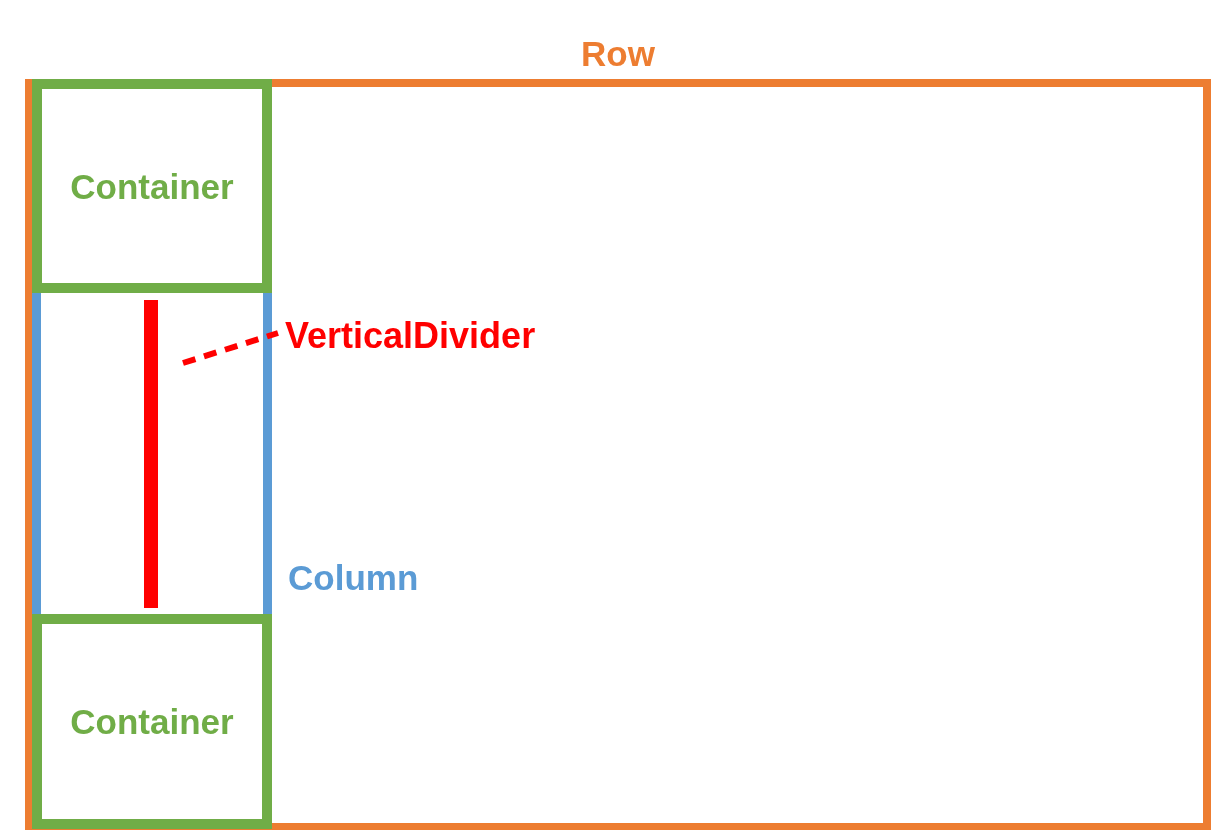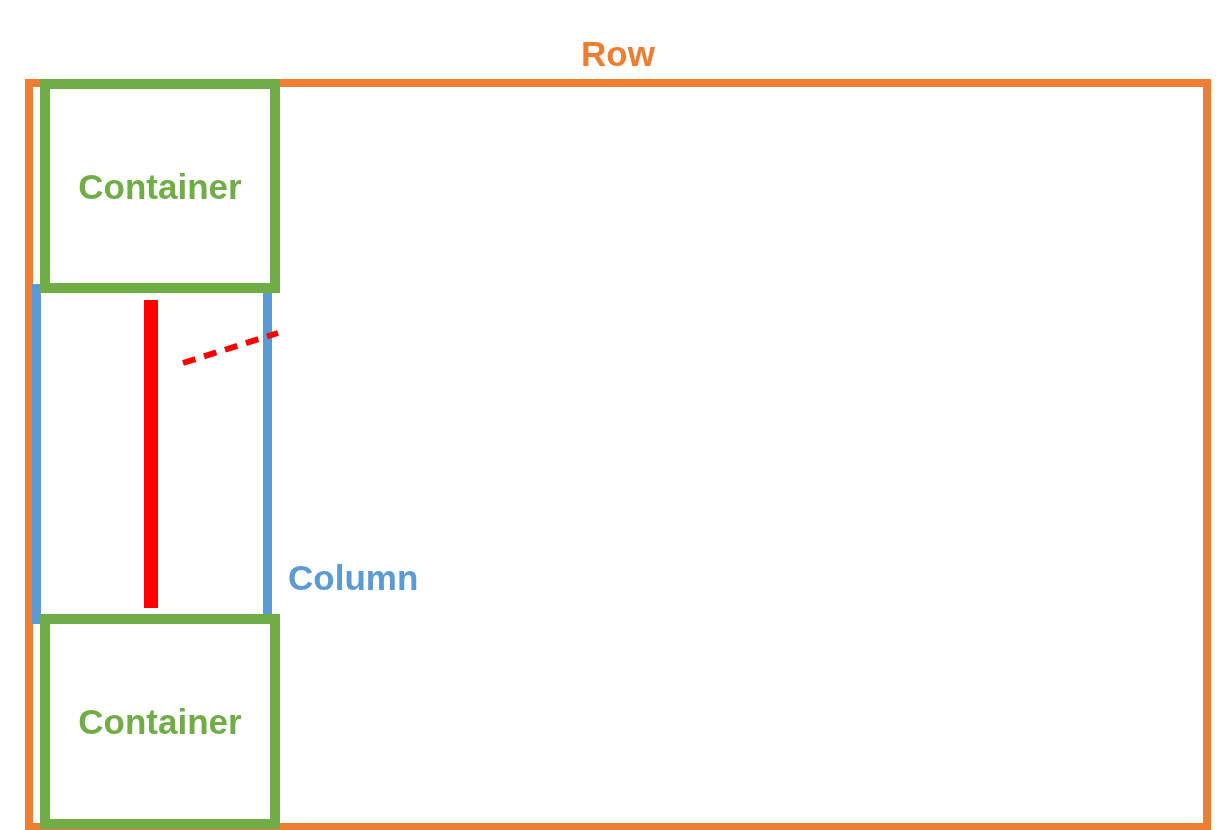--- a/index.html
+++ b/index.html
@@ -52,21 +52,21 @@
     background: #ffffff;
   }
   .column-label {
     left: 288px;
     top: 544px;
     color: var(--column, #5B9BD5);
   }
   
   .container-box {
     position: absolute;
-    left: 40px;
+    left: 32px;
     width: 240px;
     border: 10px solid var(--container, #70AD47);
     box-sizing: border-box;
     background: #ffffff;
     display: flex;
     align-items: center;
     justify-content: center;
   }
   .container-box.top    { top: 63px;  height: 214px; }
   .container-box.bottom { top: 598px; height: 215px; }
@@ -122,16 +122,17 @@
   <div class="container-box bottom">
     <span class="container-label">Container</span>
   </div>
 
   <div class="divider-bar"></div>
 
   <svg class="callout-svg" viewBox="0 0 1231 830" xmlns="http://www.w3.org/2000/svg">
     <line x1="183" y1="347" x2="278" y2="317" stroke="currentColor" stroke-width="6" stroke-dasharray="13 9"></line>
   </svg>
 
+  <div class="label divider-label">VerticalDivider</div>
 
   <div class="label column-label">Column</div>
 
 </div>
 
 </body></html>

